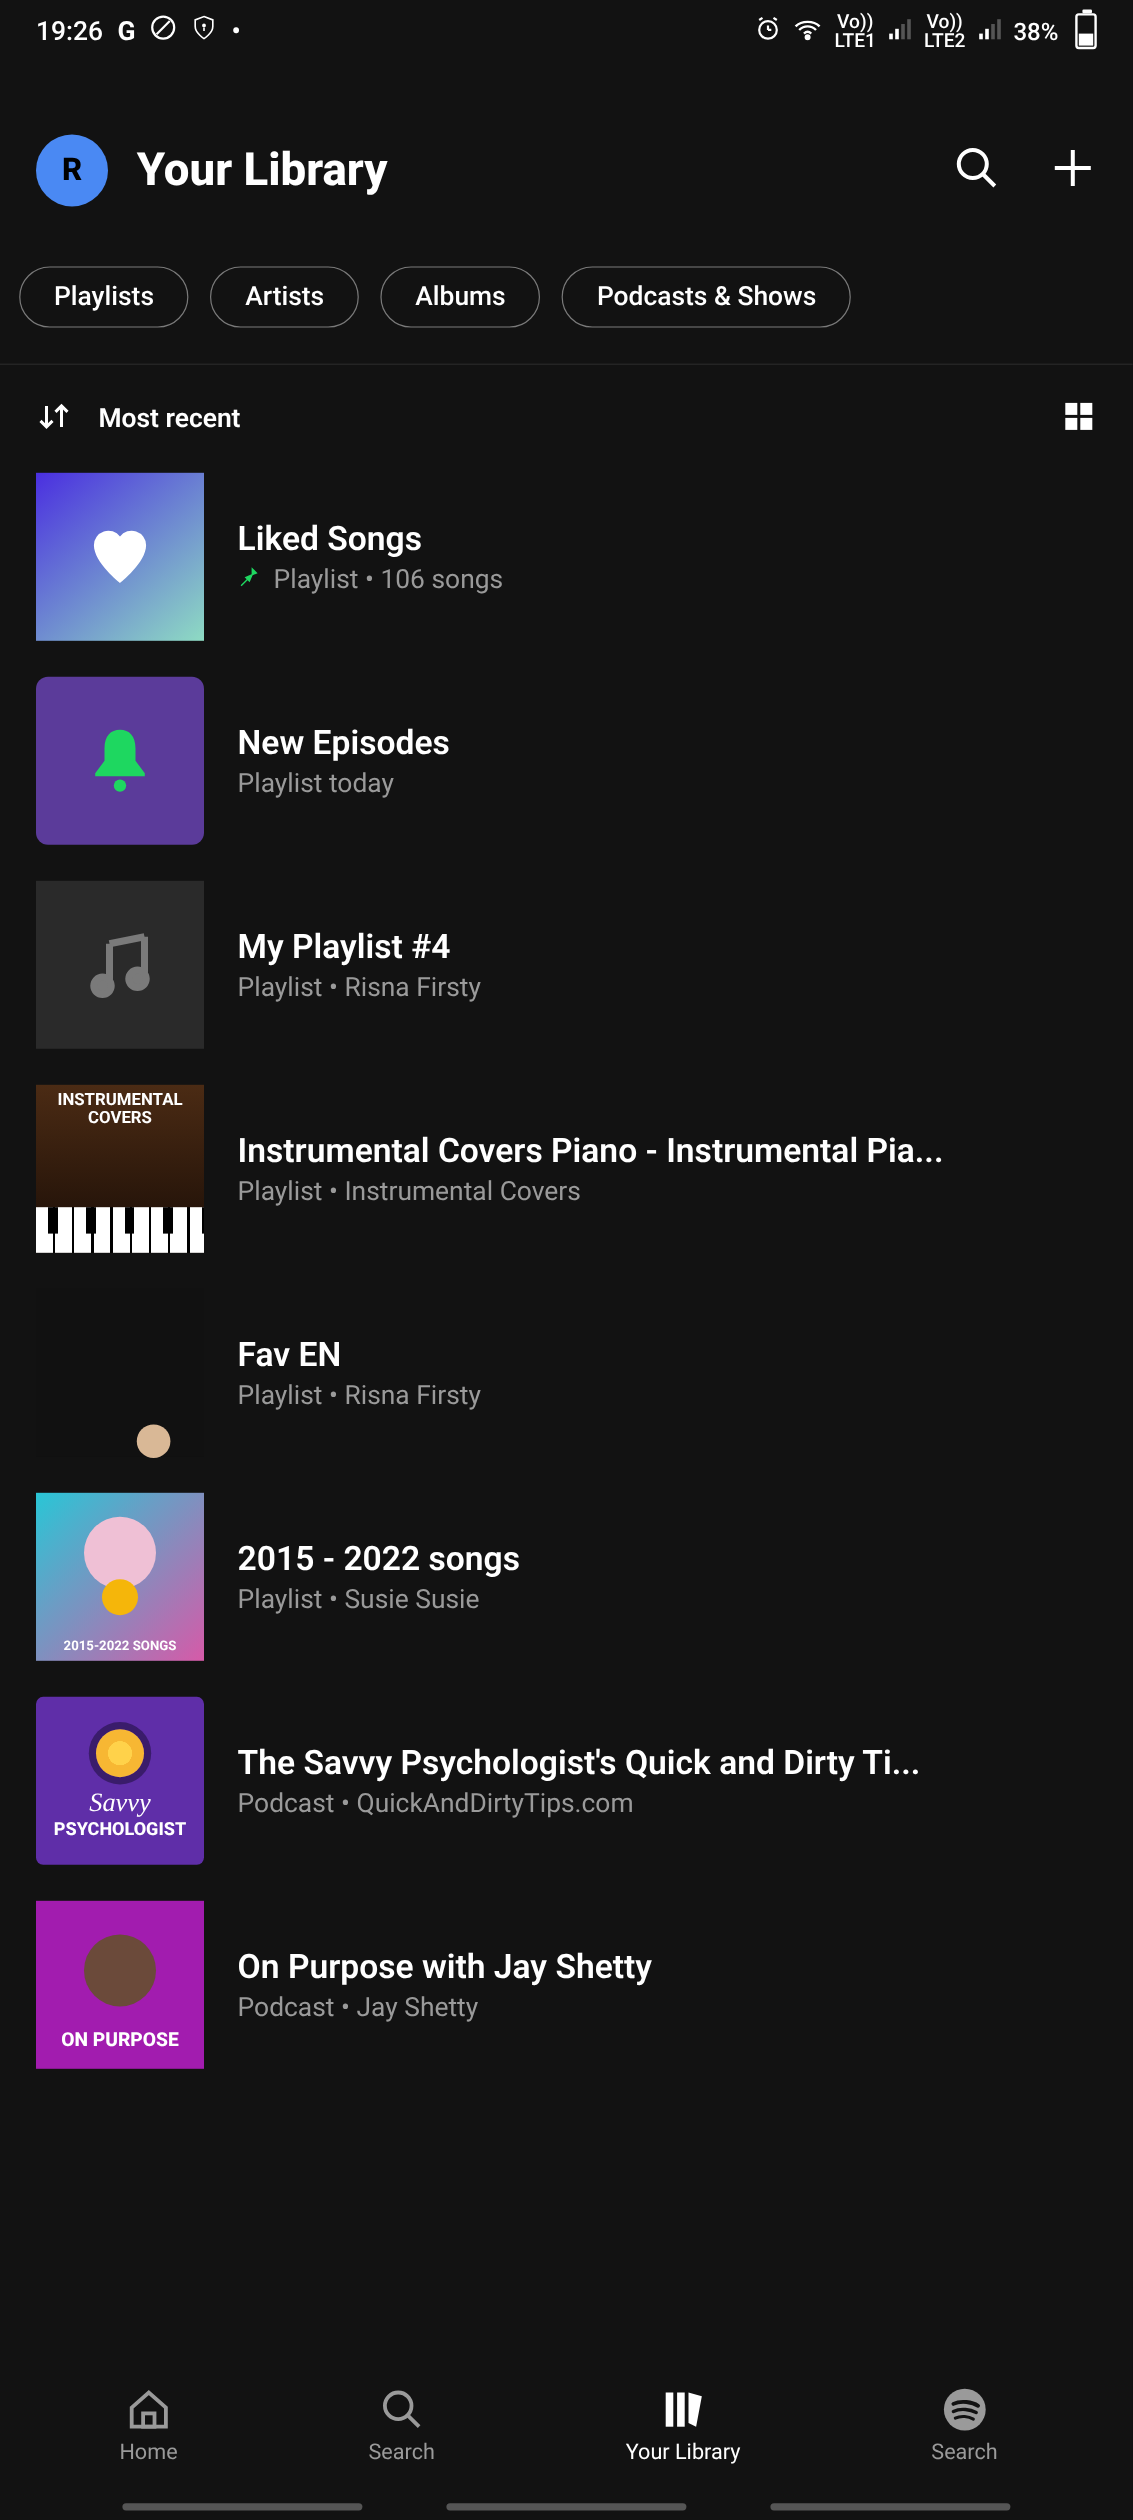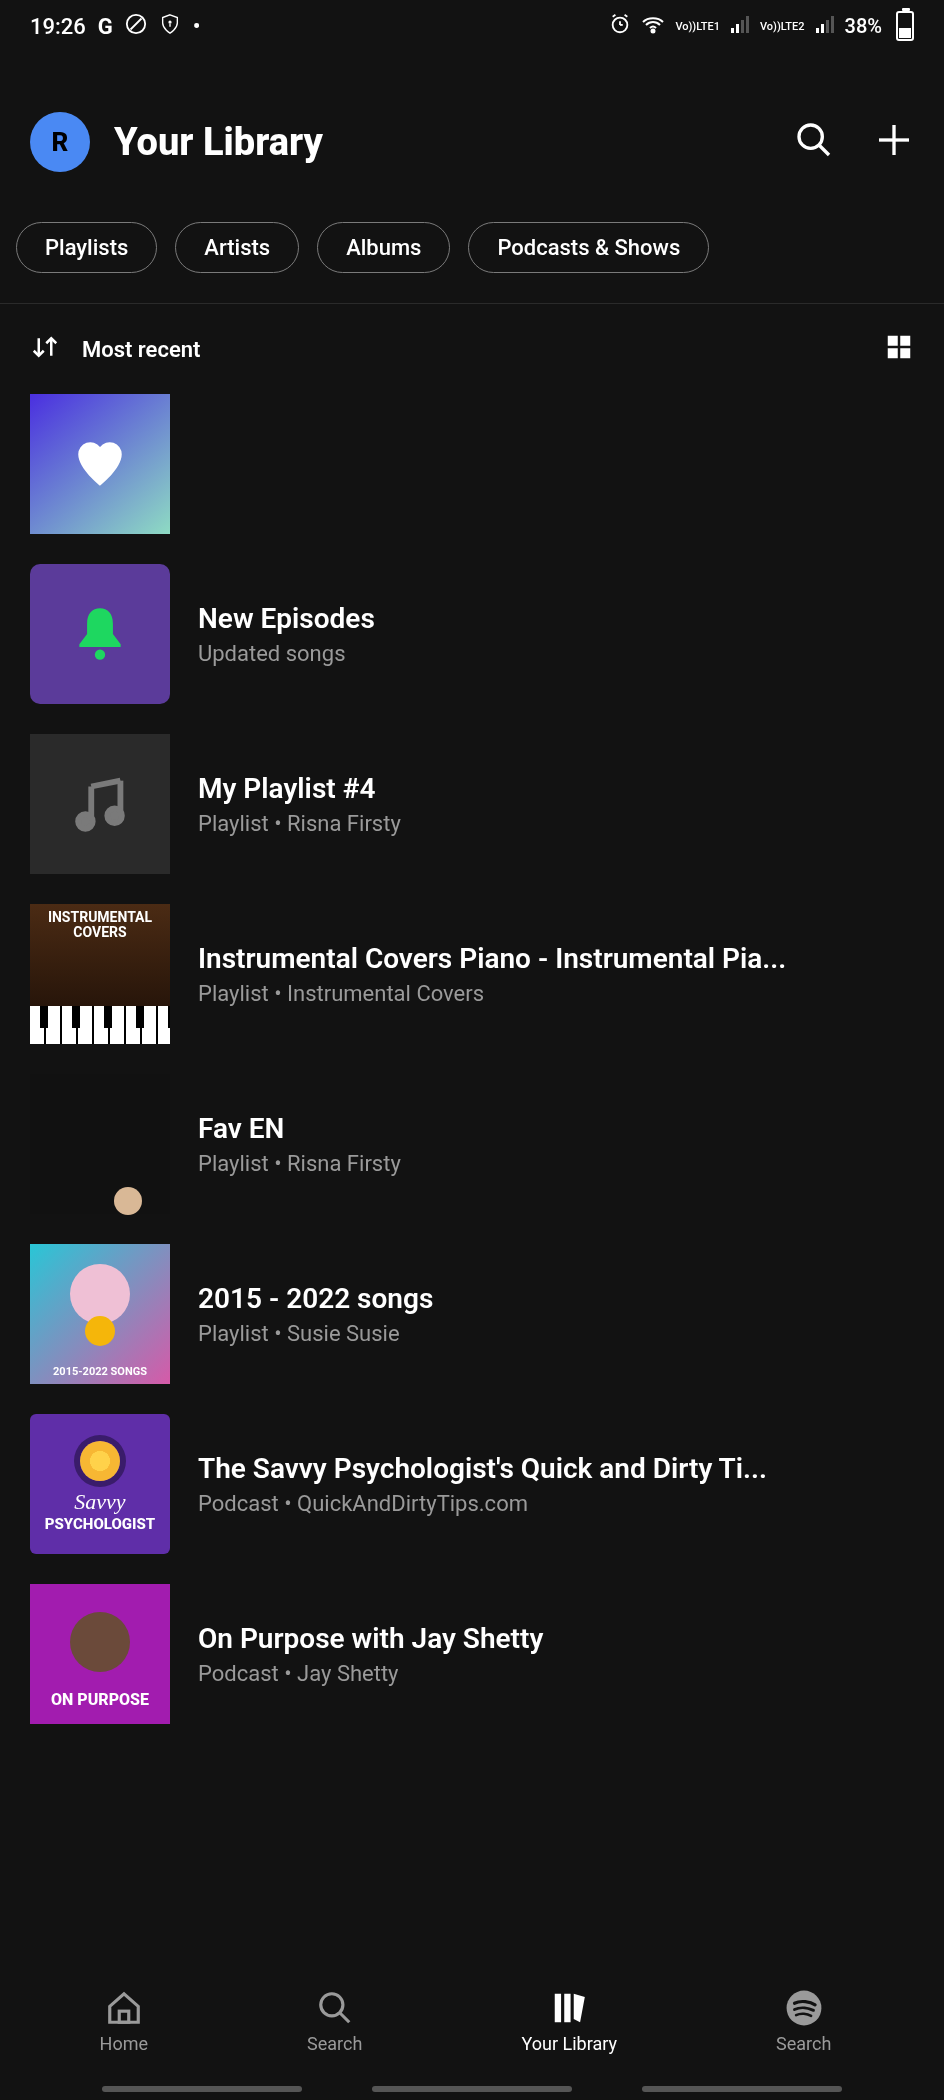--- a/index.html
+++ b/index.html
@@ -16,21 +16,21 @@
     display: flex;
     justify-content: space-between;
     align-items: center;
     padding: 10px 30px;
     height: 52px;
     font-size: 22px;
     font-weight: 500;
   }
   .status-left { display: flex; align-items: center; gap: 12px; }
   .status-right { display: flex; align-items: center; gap: 10px; font-size: 20px; }
-  .lte { font-size: 11px; line-height: 1; display: inline-flex; flex-direction: row; align-items: center; }
+  .lte { font-size: 16px; line-height: 1; display: inline-flex; flex-direction: column; align-items: center; }
   .battery {
     width: 18px; height: 30px; border: 2px solid #fff; border-radius: 3px; position: relative;
     display: inline-block; margin-left: 4px;
   }
   .battery::before { content:""; position:absolute; top:-5px; left:4px; width:8px; height:3px; background:#fff; border-radius:1px;}
   .battery::after { content:""; position:absolute; bottom:1px; left:1px; right:1px; height:38%; background:#fff;}
   
   .header {
     display: flex;
     align-items: center;
@@ -257,32 +257,43 @@
 </div>
 
 <div class="list">
 
   <div class="list-item">
     <div class="art art-liked">
       <svg width="58" height="58" viewBox="0 0 24 24" fill="#fff">
           <path d="M12 21 C12 21 3 14 3 8 A5 5 0 0 1 12 5 A5 5 0 0 1 21 8 C21 14 12 21 12 21 Z"></path>
         </svg>
     </div>
+    <div class="item-text">
+      <div class="item-title">Liked Songs</div>
+      <div class="item-sub">
+        <span class="pin">
+          <svg width="20" height="20" viewBox="0 0 24 24" fill="#1ed760">
+              <path d="M14 2 L20 8 L15 10 L12 17 L10 15 L4 21 L3 20 L9 14 L7 12 L14 9 Z"></path>
+            </svg>
+        </span>
+        <span>Playlist • 106 songs</span>
+      </div>
+    </div>
   </div>
 
   <div class="list-item">
     <div class="art art-newep">
       <svg width="62" height="62" viewBox="0 0 24 24" fill="#1ed760">
           <path d="M12 2 C9 2 7 4 7 8 V12 L4 16 V17 H20 V16 L17 12 V8 C17 4 15 2 12 2 Z"></path>
           <circle cx="12" cy="20" r="2"></circle>
         </svg>
     </div>
     <div class="item-text">
       <div class="item-title">New Episodes</div>
-      <div class="item-sub">Updated songs</div>
+      <div class="item-sub">Playlist today</div>
     </div>
   </div>
 
   <div class="list-item">
     <div class="art art-myplaylist">
       <svg width="70" height="70" viewBox="0 0 24 24" fill="none" stroke="#7a7a7a" stroke-width="2">
           <line x1="9" y1="18" x2="9" y2="6"></line>
           <line x1="19" y1="16" x2="19" y2="4"></line>
           <line x1="9" y1="6" x2="19" y2="4"></line>
           <circle cx="7" cy="18" r="2.5" fill="#7a7a7a"></circle>

